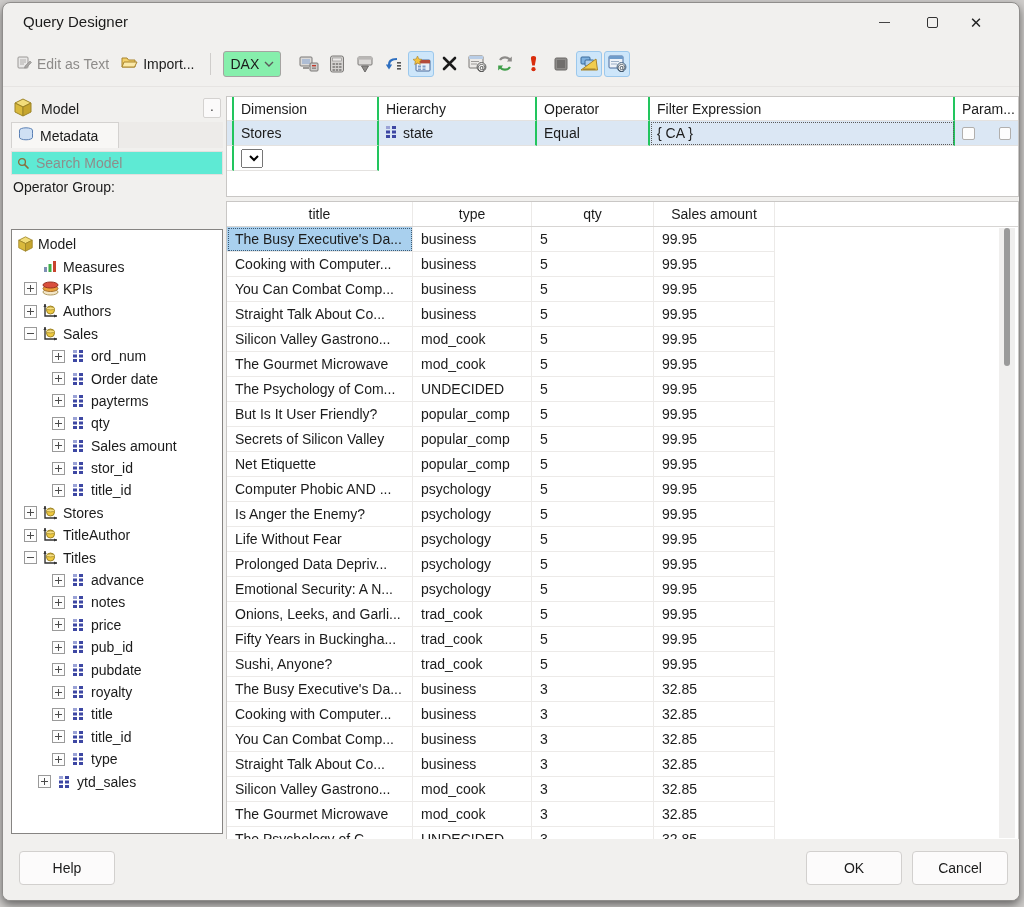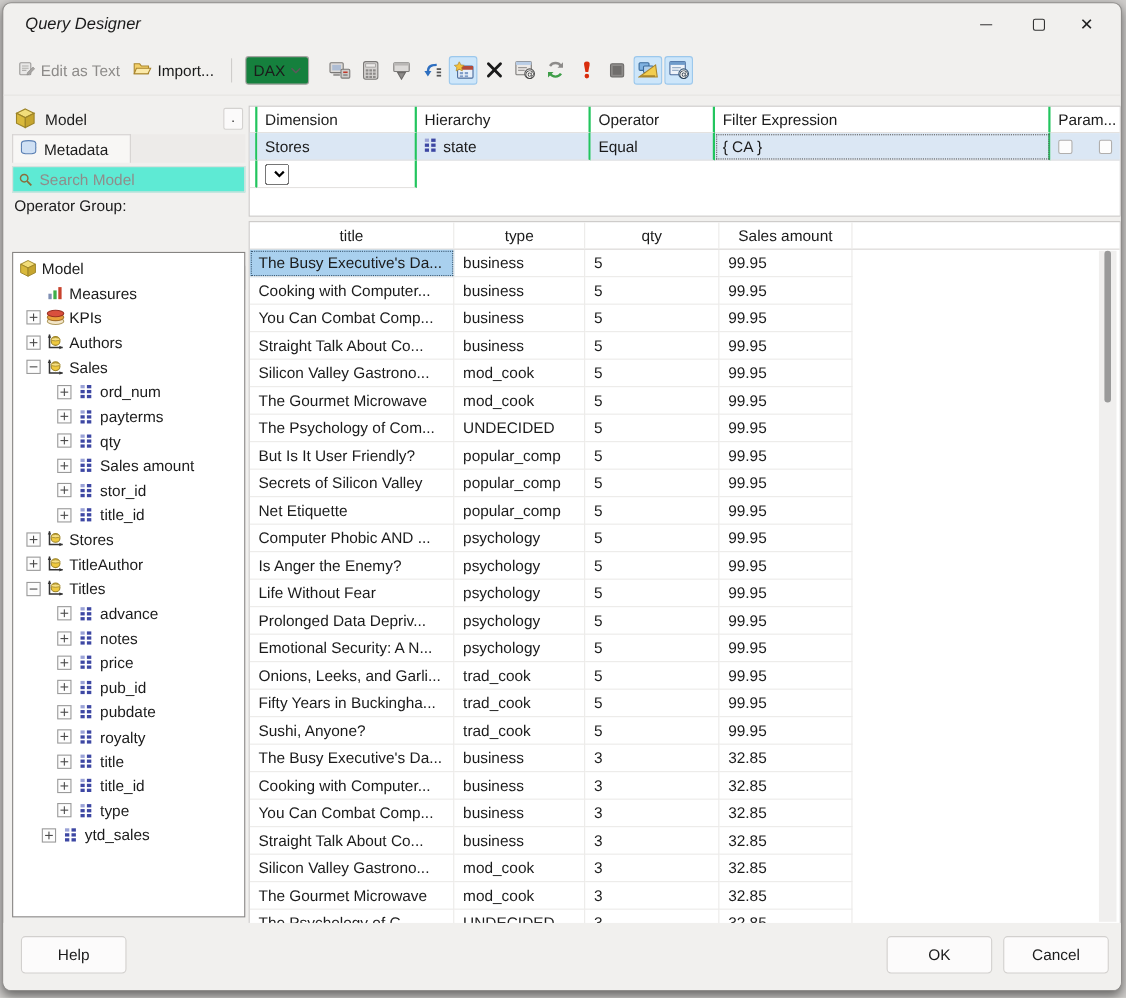--- a/index.html
+++ b/index.html
@@ -3,38 +3,38 @@
 <meta charset="utf-8">
 <style>
   * { margin:0; padding:0; box-sizing:border-box; }
   html,body { width:1024px; height:907px; overflow:hidden; background:#cfcdcb;
     font-family:"Liberation Sans","DejaVu Sans",sans-serif; color:#1b1b1b; font-size:14px; }
   .window { position:absolute; left:2px; top:2px; width:1018px; height:899px;
     background:#f1f0ee; border:1px solid #8f8d8b; border-radius:8px;
     box-shadow:0 4px 10px rgba(0,0,0,.5); overflow:hidden; }
 
   
-  .titlebar { position:absolute; left:0; top:0; right:0; height:38px;font-style:italic; }
+  .titlebar { position:absolute; left:0; top:0; right:12px; height:38px; }
   .title { position:absolute; left:20px; top:10px; font-size:15px; }
   .winbtn { position:absolute; top:0; width:46px; height:38px; display:flex;
     align-items:center; justify-content:center; cursor:default; }
   .winbtn.min { right:100px; } .winbtn.max { right:52px; } .winbtn.close { right:8px; }
   .glyph-min { width:11px; height:0; border-top:1.4px solid #444; }
   .glyph-max { width:11px; height:11px; border:1.4px solid #333; border-radius:2px; }
   .glyph-close { font-size:15px; color:#222; line-height:1; }
 
   
   .toolbar { position:absolute; left:0; top:38px; right:0; height:46px;
     display:flex; align-items:center; padding-left:10px; gap:4px;
     border-bottom:1px solid #e6e4e2; }
   .tbtext { display:flex; align-items:center; gap:5px; padding:4px 4px; border-radius:3px; }
   .tbtext.disabled { color:#8d8b89; }
   .tbsep { width:1px; height:22px; background:#cfcdcb; margin:0 8px; }
   .combo { display:flex; align-items:center; justify-content:space-between;
-    width:58px; height:26px; background:#15803d; border:1px solid #a5a3a1; border-radius:3px;
+    width:58px; height:26px; background:#86efac; border:1px solid #a5a3a1; border-radius:3px;
     padding:0 6px; margin-right:10px; }
   .tbicon { width:26px; height:26px; display:flex; align-items:center; justify-content:center;
     border:1px solid transparent; border-radius:3px; margin:0 1px; }
   .tbicon.sel { background:#cde6fa; border-color:#9cc8ec; }
   .tbicon svg { display:block; }
 
   
   .lp-header { position:absolute; left:8px; top:92px; width:212px; height:27px;
     display:flex; align-items:center; gap:8px; padding:0 2px; }
   .lp-ellipsis { position:absolute; right:2px; top:3px; width:18px; height:20px;
@@ -373,20 +373,34 @@
         <span class="ticon">
           <svg width="11" height="14" viewBox="0 0 11 14">
             <rect x="0" y="1" width="4" height="3" fill="#9aa2d6"></rect>
             <rect x="6" y="1" width="4" height="3" fill="#3d47a3"></rect>
             <rect x="0" y="5.5" width="4" height="3" fill="#3d47a3"></rect>
             <rect x="6" y="5.5" width="4" height="3" fill="#3d47a3"></rect>
             <rect x="0" y="10" width="4" height="3" fill="#3d47a3"></rect>
             <rect x="6" y="10" width="4" height="3" fill="#3d47a3"></rect>
           </svg>
         </span>
+        <span>Order date</span>
+      </div>
+      <div class="trow" style="padding-left: 40px;">
+        <span class="exp plus"></span>
+        <span class="ticon">
+          <svg width="11" height="14" viewBox="0 0 11 14">
+            <rect x="0" y="1" width="4" height="3" fill="#9aa2d6"></rect>
+            <rect x="6" y="1" width="4" height="3" fill="#3d47a3"></rect>
+            <rect x="0" y="5.5" width="4" height="3" fill="#3d47a3"></rect>
+            <rect x="6" y="5.5" width="4" height="3" fill="#3d47a3"></rect>
+            <rect x="0" y="10" width="4" height="3" fill="#3d47a3"></rect>
+            <rect x="6" y="10" width="4" height="3" fill="#3d47a3"></rect>
+          </svg>
+        </span>
         <span>payterms</span>
       </div>
       <div class="trow" style="padding-left: 40px;">
         <span class="exp plus"></span>
         <span class="ticon">
           <svg width="11" height="14" viewBox="0 0 11 14">
             <rect x="0" y="1" width="4" height="3" fill="#9aa2d6"></rect>
             <rect x="6" y="1" width="4" height="3" fill="#3d47a3"></rect>
             <rect x="0" y="5.5" width="4" height="3" fill="#3d47a3"></rect>
             <rect x="6" y="5.5" width="4" height="3" fill="#3d47a3"></rect>

